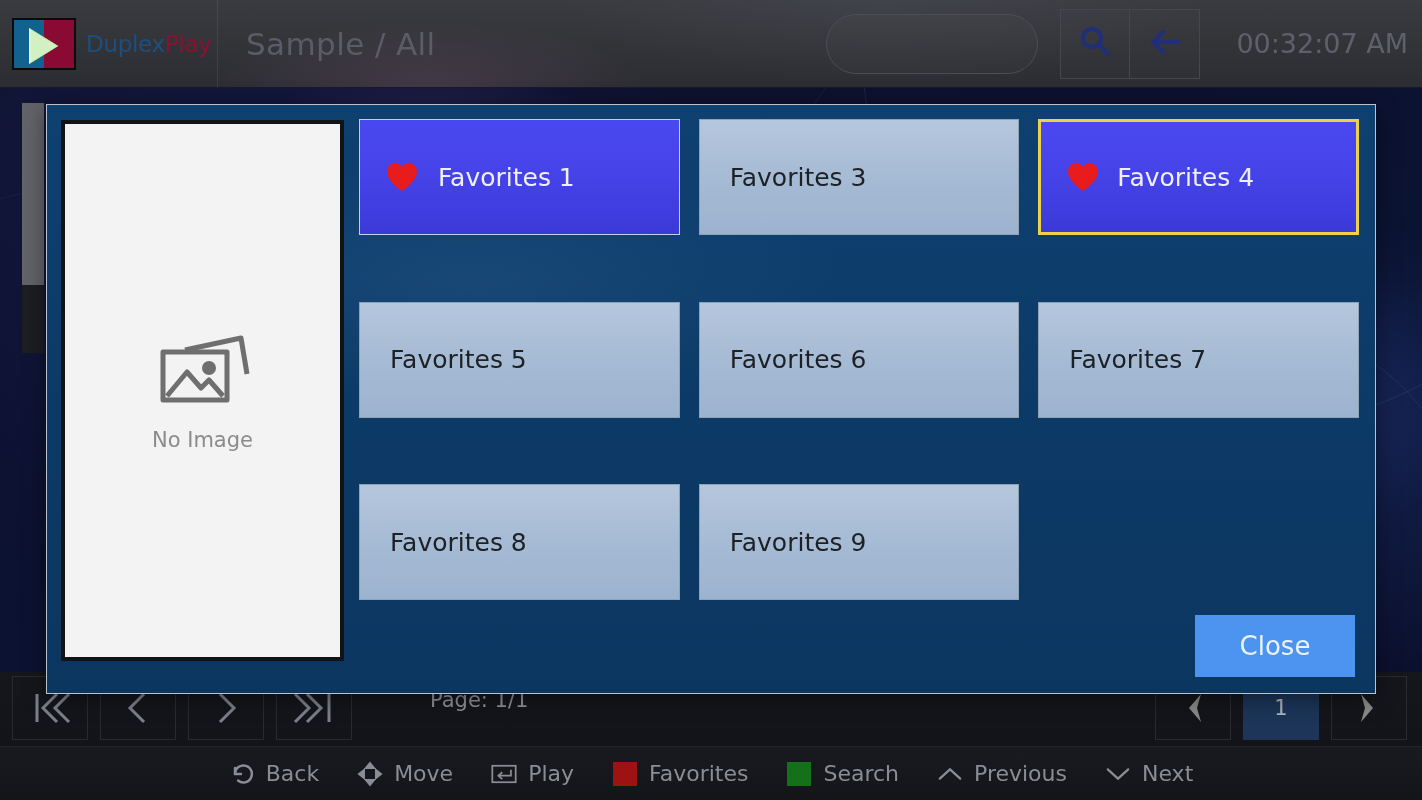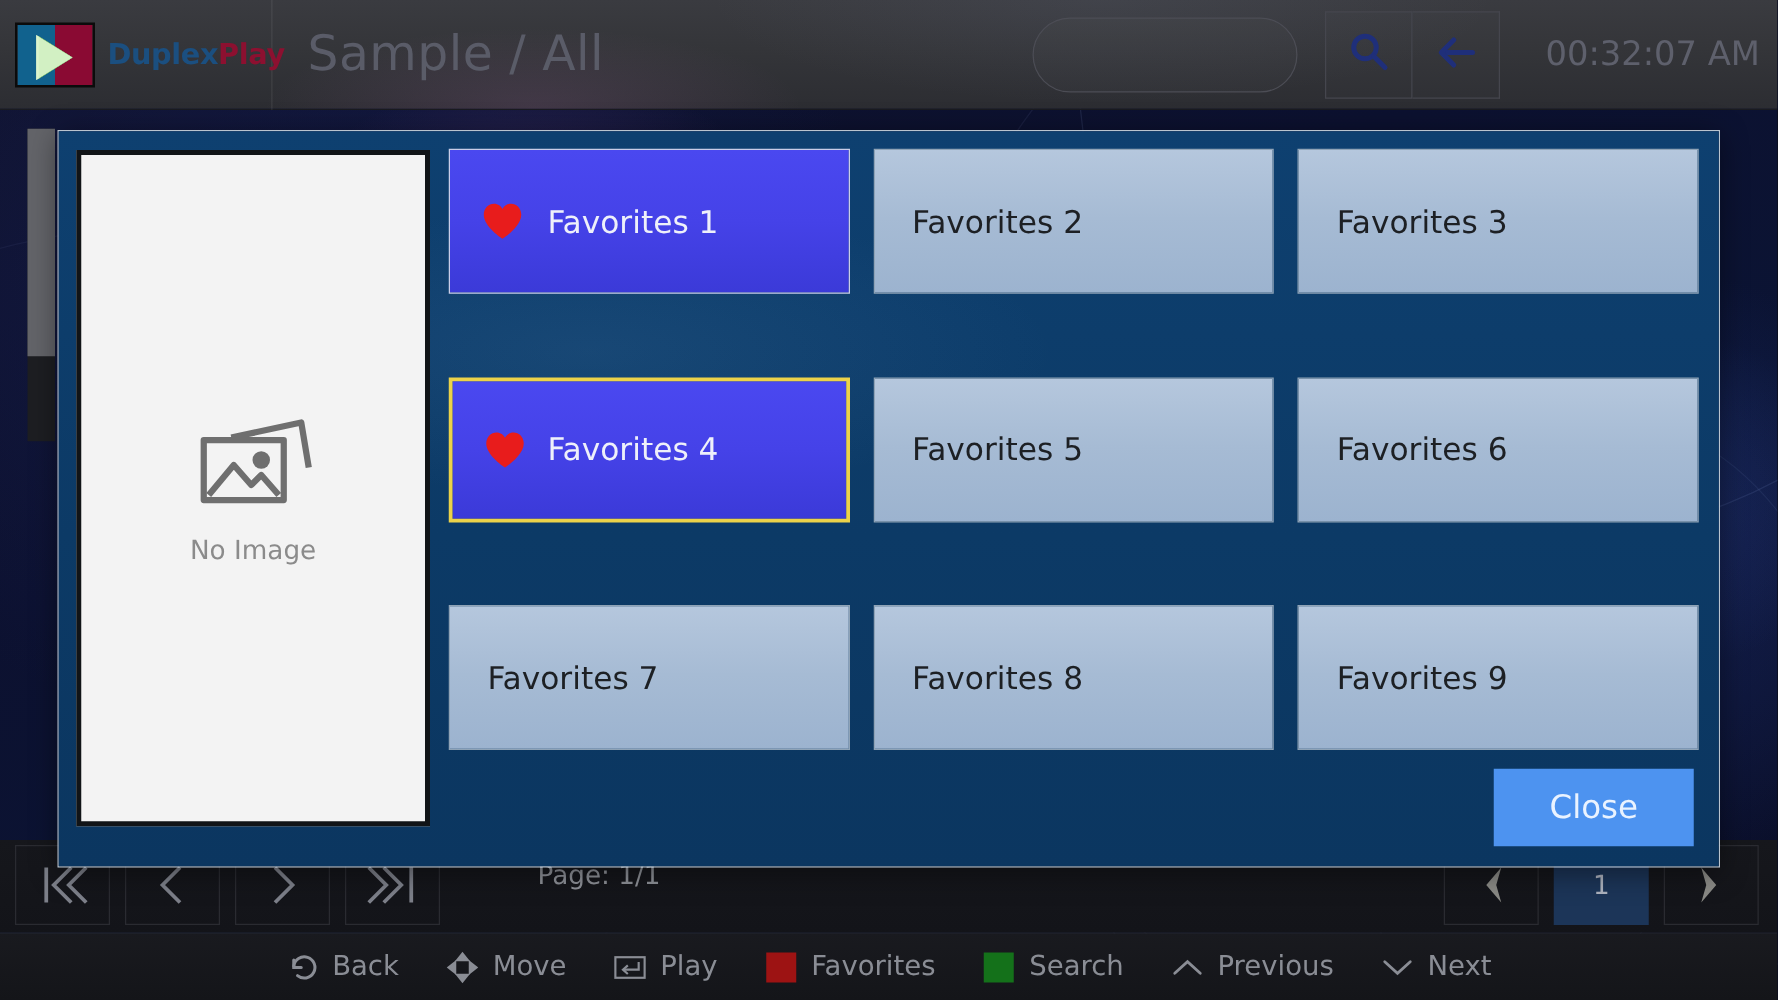--- a/index.html
+++ b/index.html
@@ -102,32 +102,32 @@
     left: -29px; top: -18px;
     width: 0; height: 0;
     border-left: 29px solid rgba(220,245,205,0.95);
     border-top: 18px solid transparent;
     border-bottom: 18px solid transparent;
     z-index: -1;
   }
   .brand-name {
     margin-left: 10px;
     font-size: 23px;
-    font-weight: bold;
+    font-weight: normal;
     letter-spacing: -0.3px;
     white-space: nowrap;
     text-align: right;
   }
   .brand-duplex { color: #1b4f80; }
   .brand-play { color: #8c1030; }
 
   .crumb {
     position: relative;
     margin-left: 28px;
-    font-size: 39px;
+    font-size: 31px;
     color: #5a5c68;
     letter-spacing: 0.4px;
     white-space: nowrap;
   }
 
   .topbar-right {
     position: relative;
     margin-left: auto;
     display: flex;
     align-items: center;
@@ -483,23 +483,20 @@
       </div>
 
       <div class="grid" id="fav-grid">
           <div class="tile selected">
             <svg class="heart" viewBox="0 0 32 30" fill="#e81c1c">
               <path d="M16 29 C16 29 1 19.5 1 9.8 C1 4.6 4.8 1 9.2 1 C12.4 1 14.9 2.9 16 5.2 C17.1 2.9 19.6 1 22.8 1 C27.2 1 31 4.6 31 9.8 C31 19.5 16 29 16 29 Z"></path>
             </svg>
             <span class="tile-label">Favorites 1</span>
           </div>
           <div class="tile">
-            <span class="tile-label">Favorites 2</span>
-          </div>
-          <div class="tile">
             <span class="tile-label">Favorites 3</span>
           </div>
           <div class="tile selected focused">
             <svg class="heart" viewBox="0 0 32 30" fill="#e81c1c">
               <path d="M16 29 C16 29 1 19.5 1 9.8 C1 4.6 4.8 1 9.2 1 C12.4 1 14.9 2.9 16 5.2 C17.1 2.9 19.6 1 22.8 1 C27.2 1 31 4.6 31 9.8 C31 19.5 16 29 16 29 Z"></path>
             </svg>
             <span class="tile-label">Favorites 4</span>
           </div>
           <div class="tile">
             <span class="tile-label">Favorites 5</span>

